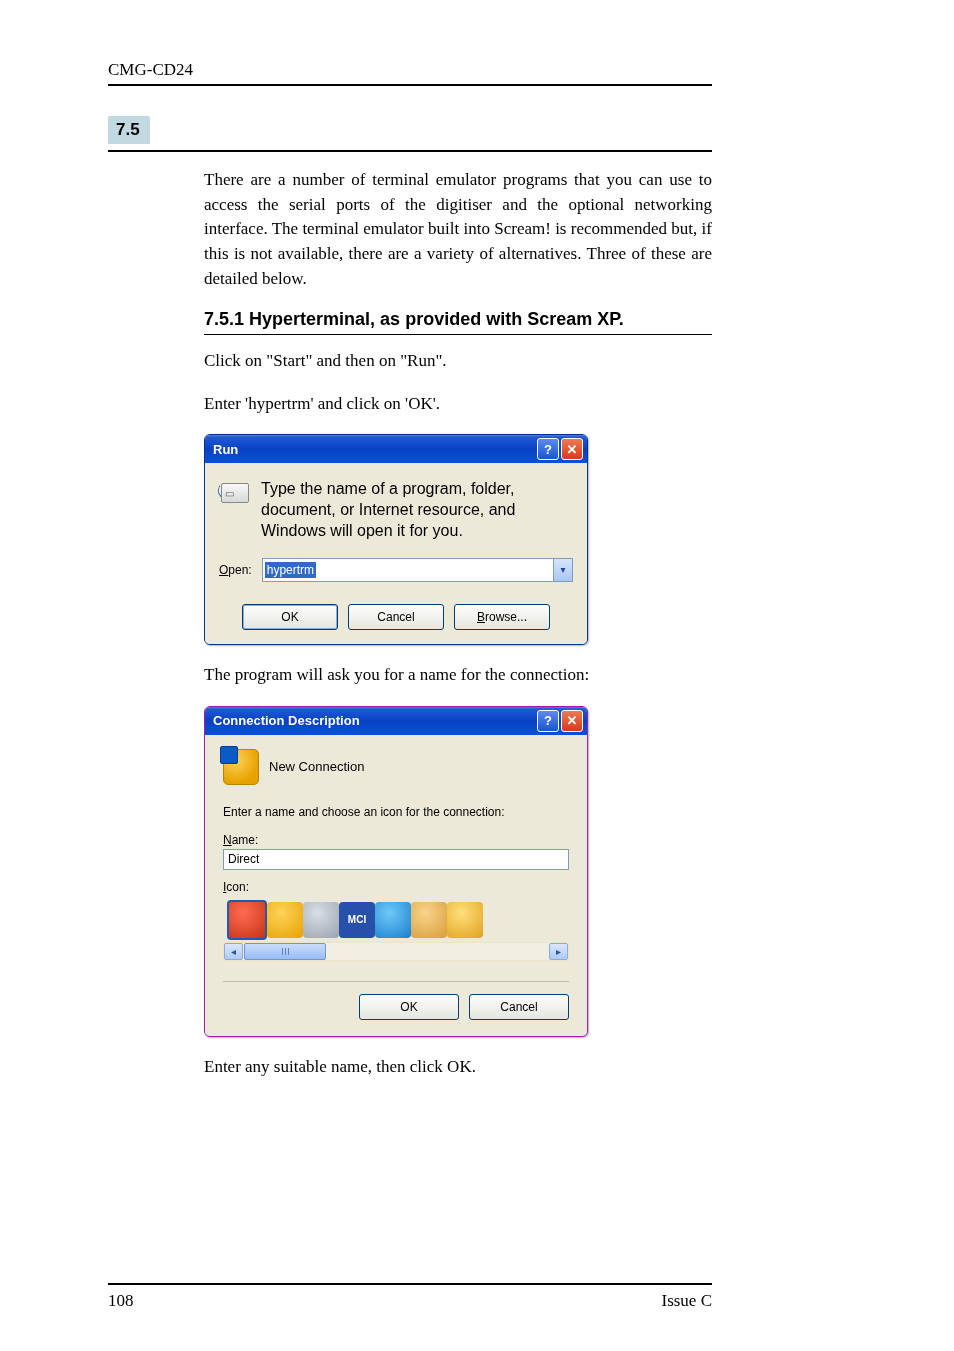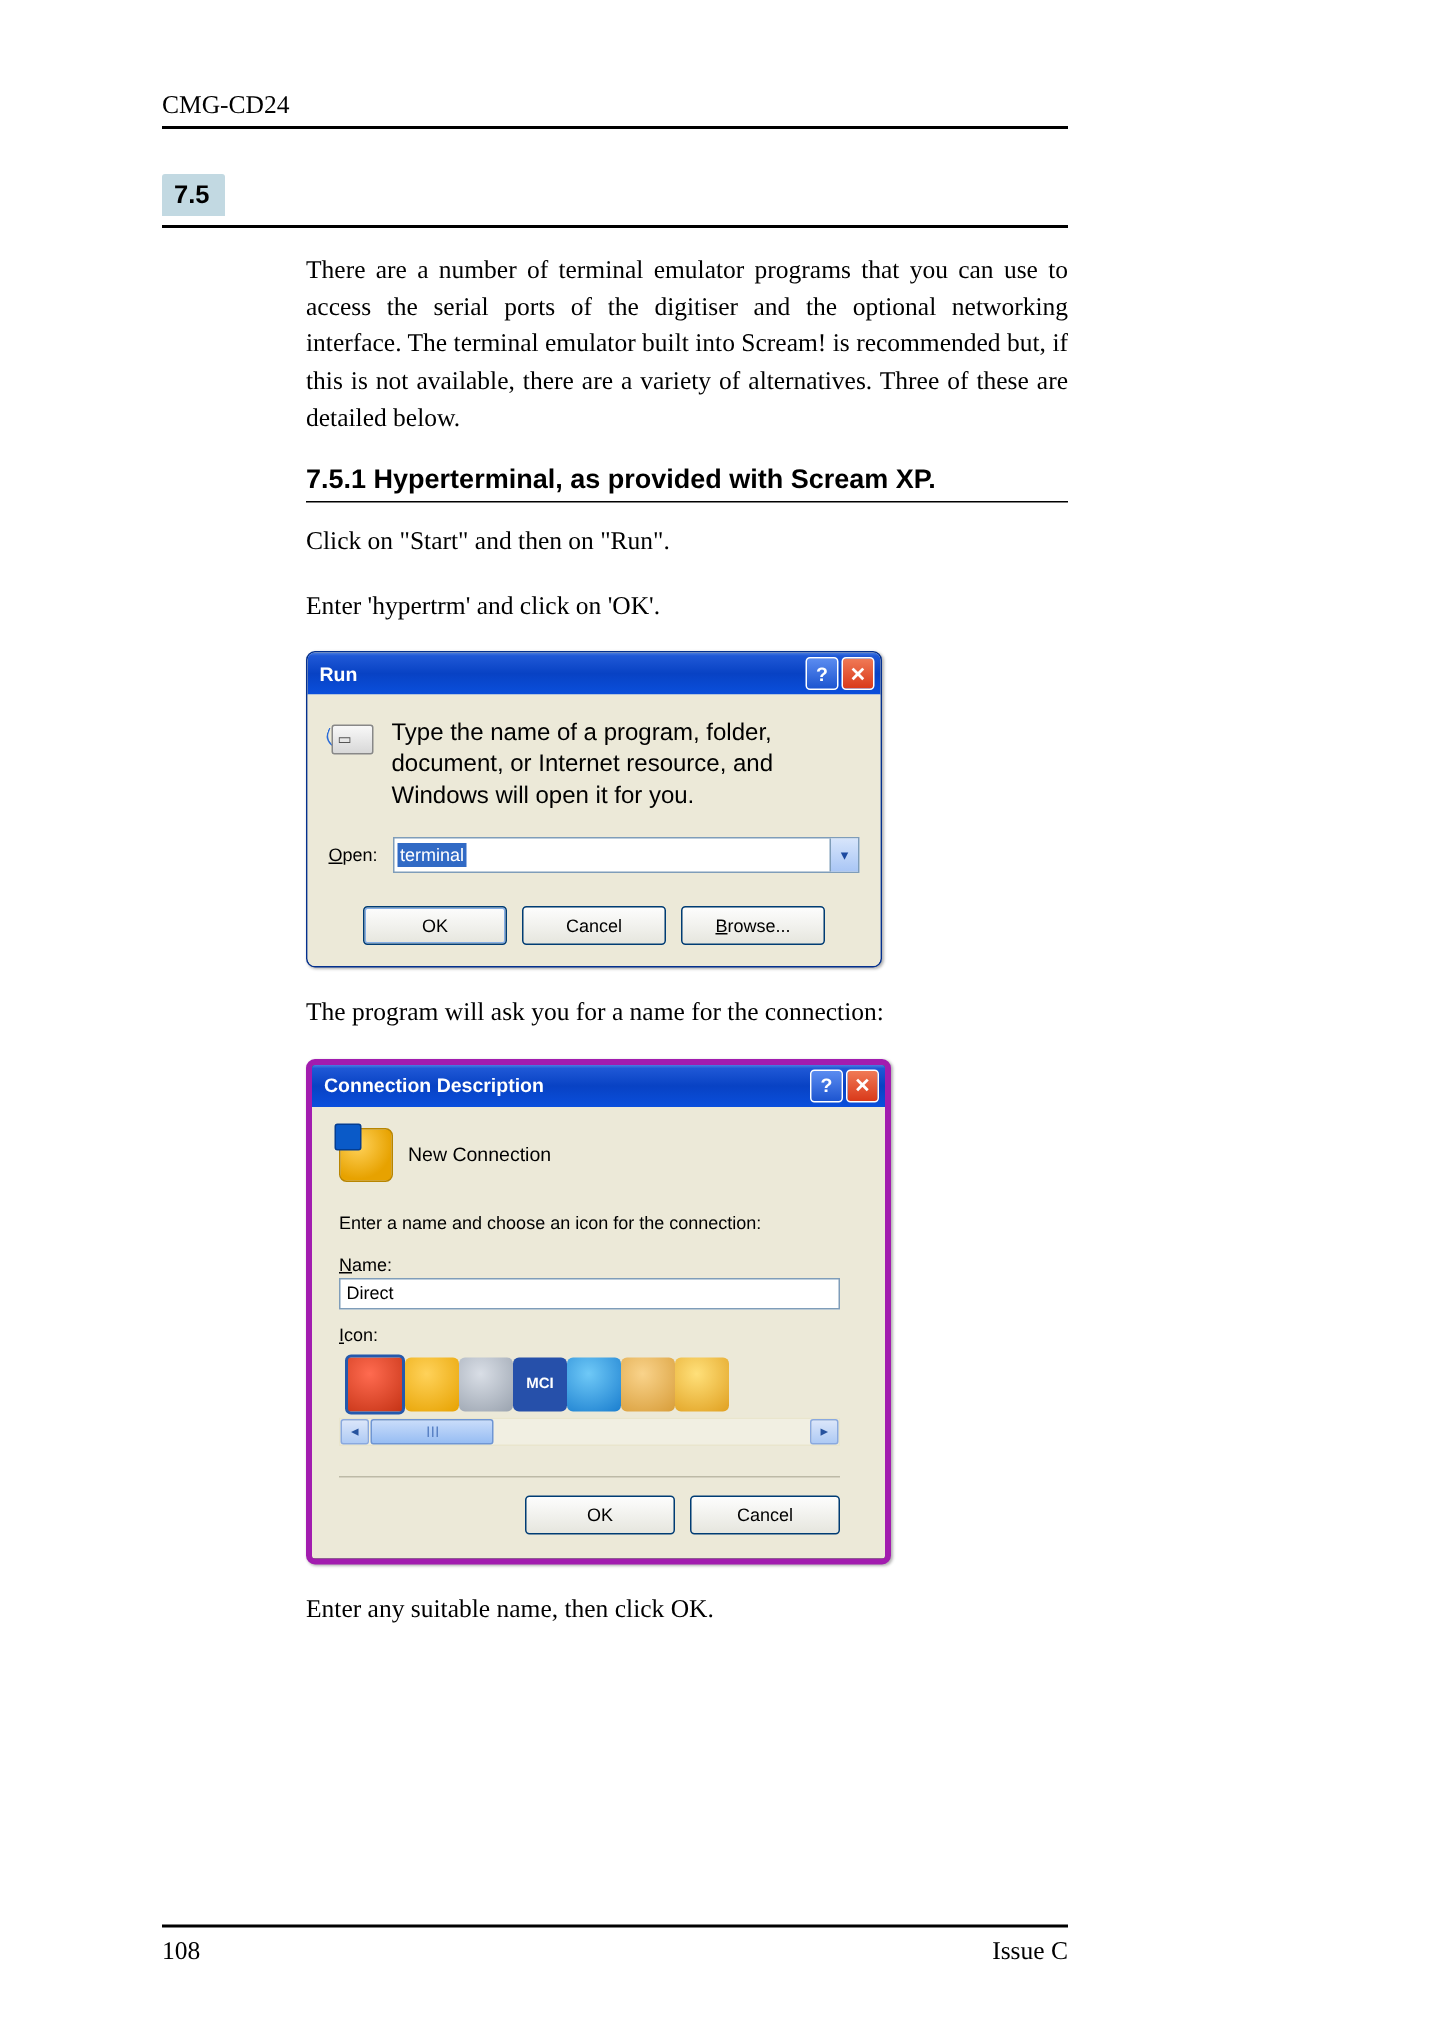--- a/index.html
+++ b/index.html
@@ -187,28 +187,28 @@
   }
   .xp-button-default {
     box-shadow: inset 0 0 0 1px #86aee4;
   }
   .ul { text-decoration: underline; }
   
   .conn-dialog {
     width: 382px;
     font-family: Tahoma, Arial, sans-serif;
     font-size: 12px;
-    border: 4px solid #a21caf;
+    border: 1px solid #a21caf;
     border-radius: 6px;
     overflow: hidden;
     box-shadow: 1px 1px 2px rgba(0,0,0,0.3);
-    background: #404040;
+    background: #f0abfc;
   }
   .conn-body {
-    padding: 14px 30px 16px 18px;
+    padding: 14px 18px 16px 18px;
     background: #ece9d8;
   }
   .conn-iconrow {
     display: flex;
     align-items: center;
     gap: 10px;
     margin-bottom: 20px;
   }
   .big-icon {
     width: 34px; height: 34px;
@@ -354,21 +354,21 @@
         <div class="run-row1">
           <div class="run-icon">
             <div class="run-icon-swoosh"></div>
             <div class="run-icon-box">▭</div>
           </div>
           <div class="run-explain">Type the name of a program, folder, document, or Internet resource, and Windows will open it for you.</div>
         </div>
         <div class="run-row2">
           <span class="run-open-label"><span class="ul">O</span><span>pen:</span></span>
           <div class="run-combo">
-            <span class="run-combo-val">terminal</span>
+            <span class="run-combo-val">hypertrm</span>
             <span class="run-combo-caret">▾</span>
           </div>
         </div>
         <div class="run-btnrow">
           <div class="xp-button xp-button-default">OK</div>
           <div class="xp-button">Cancel</div>
           <div class="xp-button">
               <span class="ul">B</span>
               <span>rowse...</span>
             </div>

